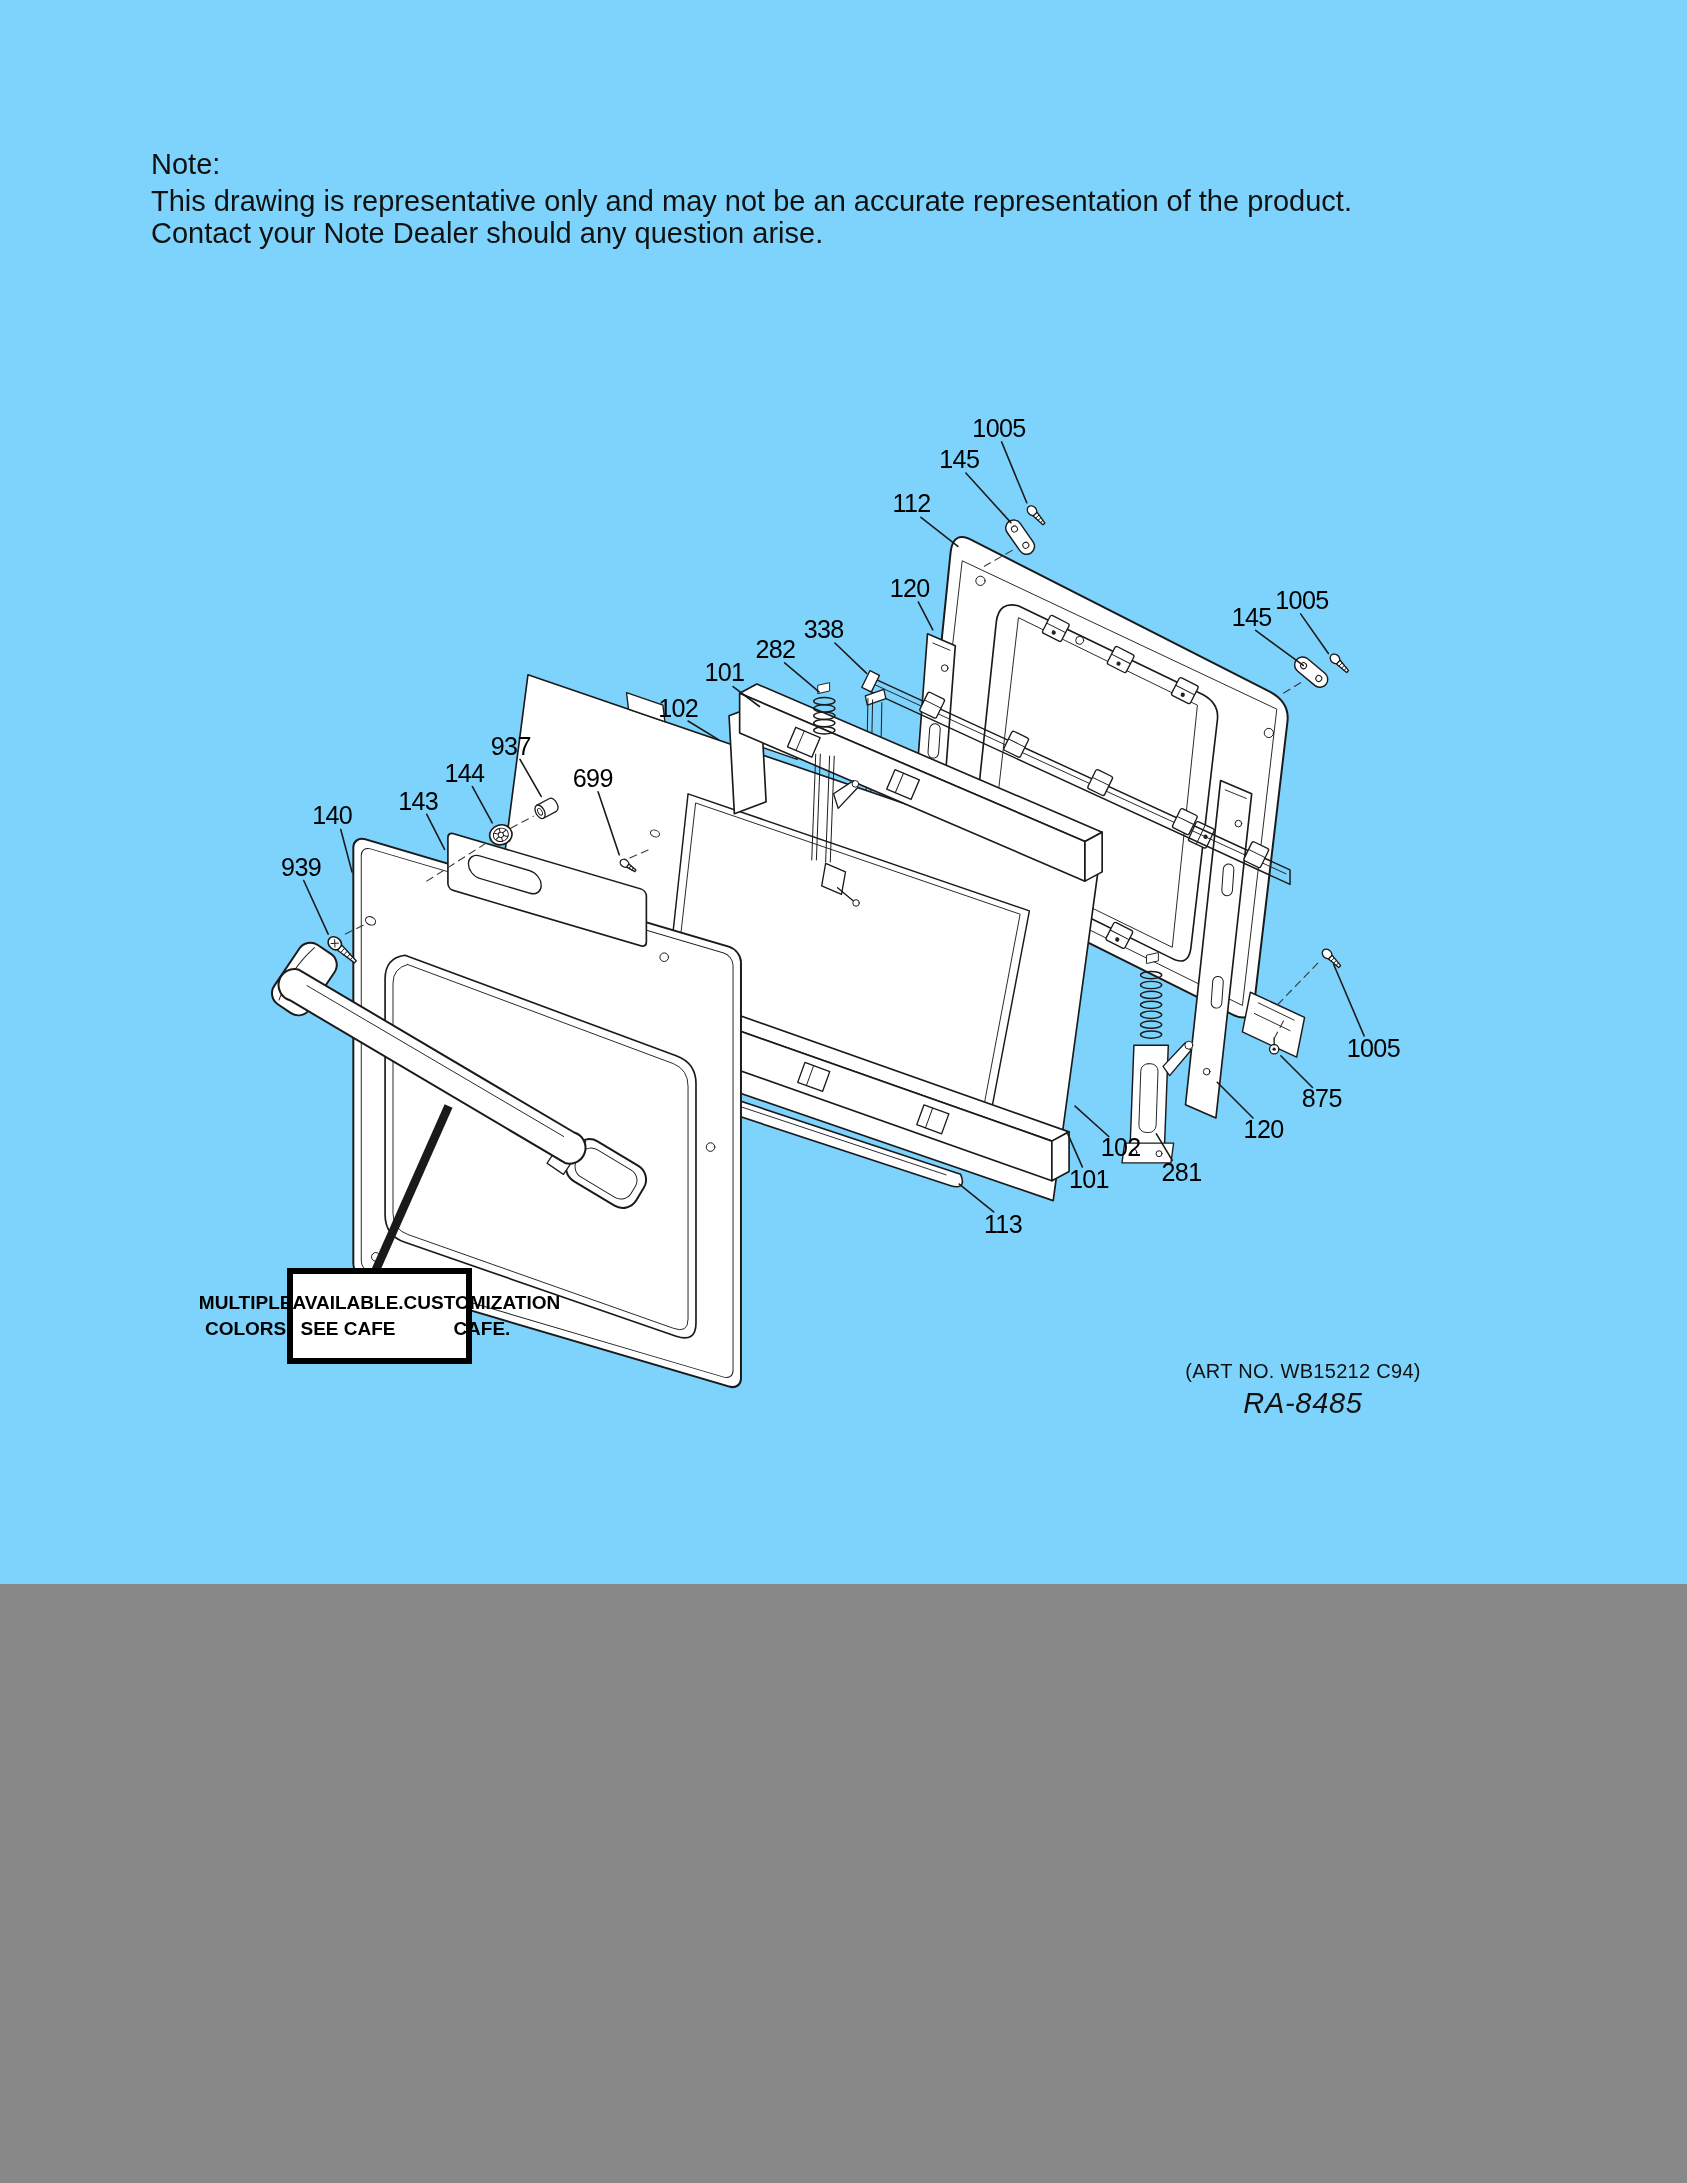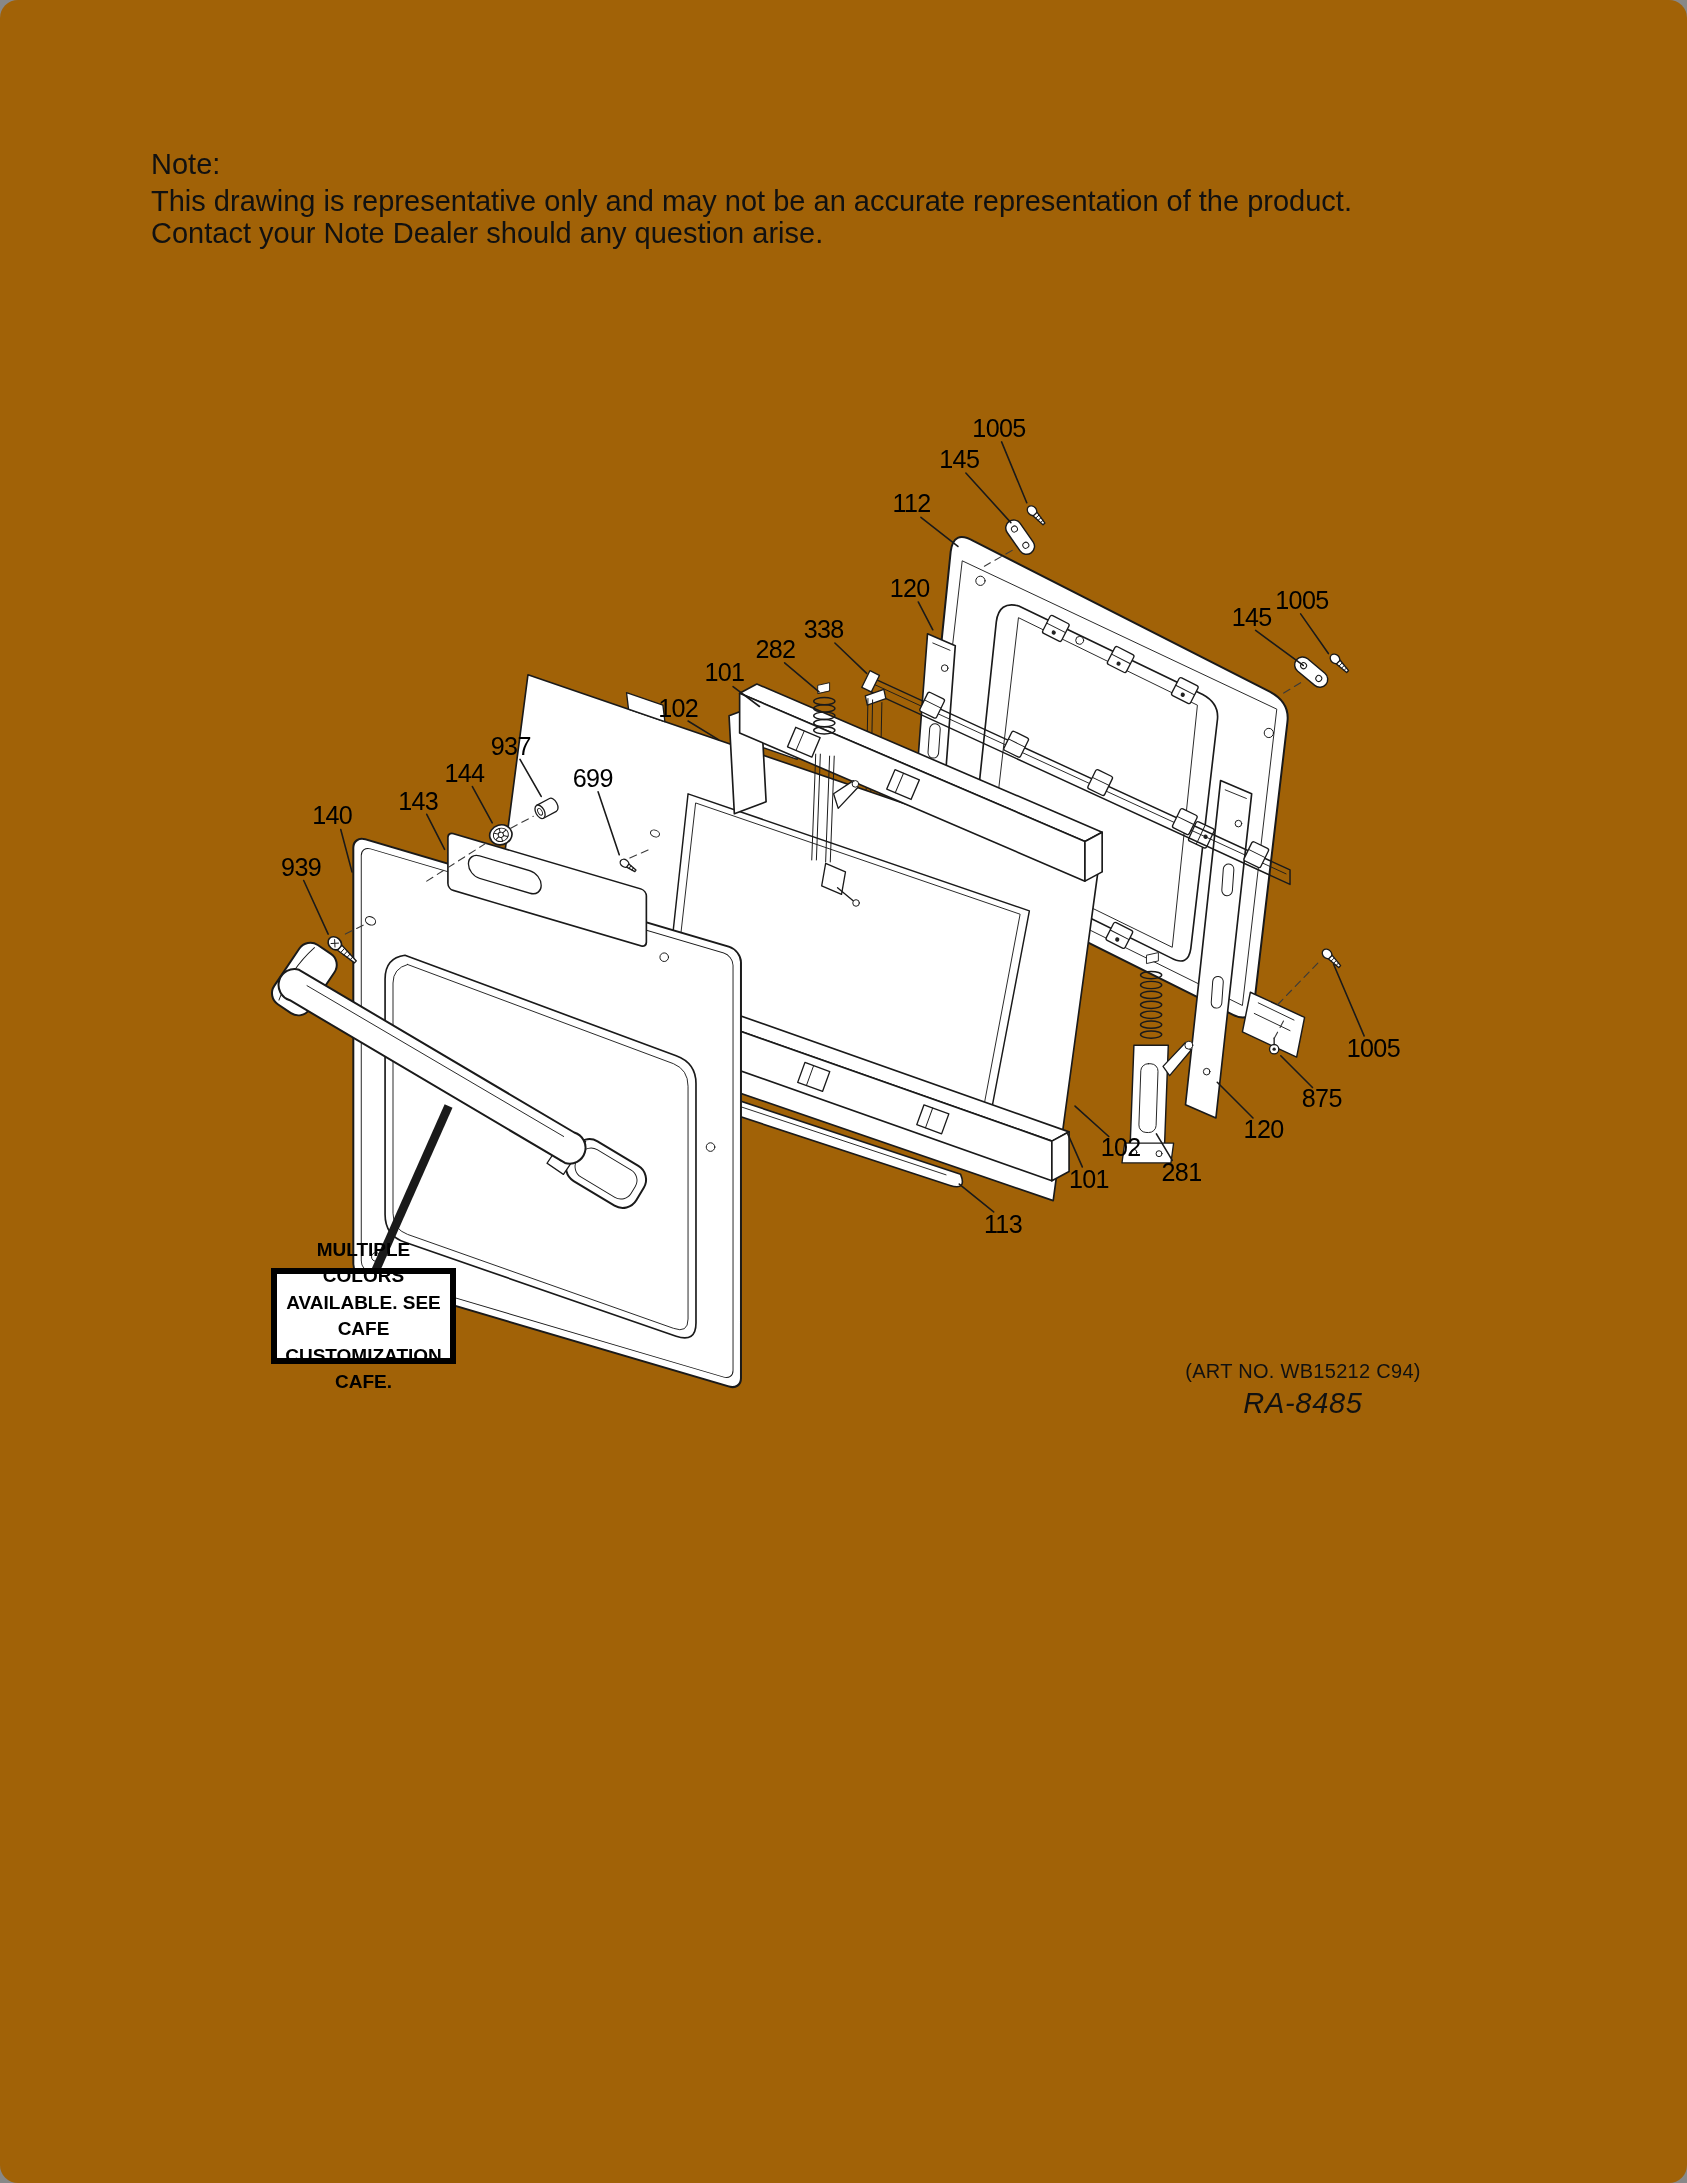--- a/index.html
+++ b/index.html
@@ -1,37 +1,37 @@
 <!DOCTYPE html>
 <html style="font-size:10.6px"><head>
 <meta charset="utf-8">
 <style>
   html,body{margin:0;padding:0;background:#888;}
-  .page{position:relative;width:1687px;height:2183px;background:#a16207;overflow:hidden;
-        font-family:"Liberation Sans",sans-serif;border-radius:18px;}
+  .page{position:relative;width:1687px;height:1584px;background:#7dd3fc;overflow:hidden;
+        font-family:"Liberation Sans",sans-serif;}
   .note{position:absolute;left:151px;top:148px;color:#111;font-size:29px;line-height:32px;
         letter-spacing:0px;white-space:nowrap;}
   .note .nl{margin-bottom:5.3px;}
   svg.diagram{position:absolute;left:0;top:0;}
   svg .ln, svg path, svg line, svg rect, svg circle, svg ellipse{
       stroke:#1a1a1a;fill:none;stroke-linejoin:round;stroke-linecap:round;}
   .fw{fill:#ffffff;}
   .s15{stroke-width:1.5px;} .thin{stroke-width:1.4px;} .s2{stroke-width:2px;}
   .s22{stroke-width:2.2px;} .s25{stroke-width:2.5px;} .s3{stroke-width:3px;}
   .dash{stroke-dasharray:11 8;stroke-width:1.7px;stroke:#3a3a3a;}
   .leader{stroke-width:2.4px;}
   .heavy{stroke-width:13px;stroke-linecap:butt;}
   .gseg{stroke-width:5px;}
   .dot{fill:#222;stroke:none;}
   text.lbl{font-family:"Liberation Sans",sans-serif;font-size:38px;fill:#000;stroke:none;
            text-anchor:middle;letter-spacing:-1px;}
   text.micro{font-family:"Liberation Sans",sans-serif;font-size:11px;fill:#333;stroke:none;
            text-anchor:middle;letter-spacing:1px;}
-  .colorbox{position:absolute;left:271px;top:1268px;width:173px;height:84px;
-            border:6px solid #000;background:#fff;display:flex;flex-direction:column;
+  .colorbox{position:absolute;left:287px;top:1268px;width:173px;height:84px;
+            border:6px solid #000;background:#fff;display:flex;
             align-items:center;justify-content:center;text-align:center;
             font-size:19px;font-weight:bold;line-height:26.5px;color:#000;letter-spacing:0;}
   .footer{position:absolute;left:1098px;top:1360px;width:410px;text-align:center;color:#111;}
   .footer .art{font-size:20px;font-weight:normal;letter-spacing:0.3px;}
   .footer .ra{font-size:29px;margin-top:4px;letter-spacing:0.7px;font-style:italic;}
 </style>
 </head>
 <body>
 
 <div class="page">

